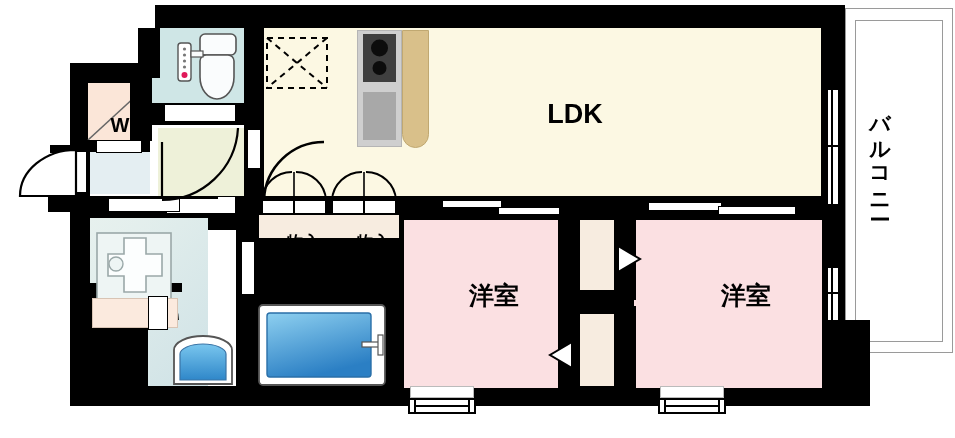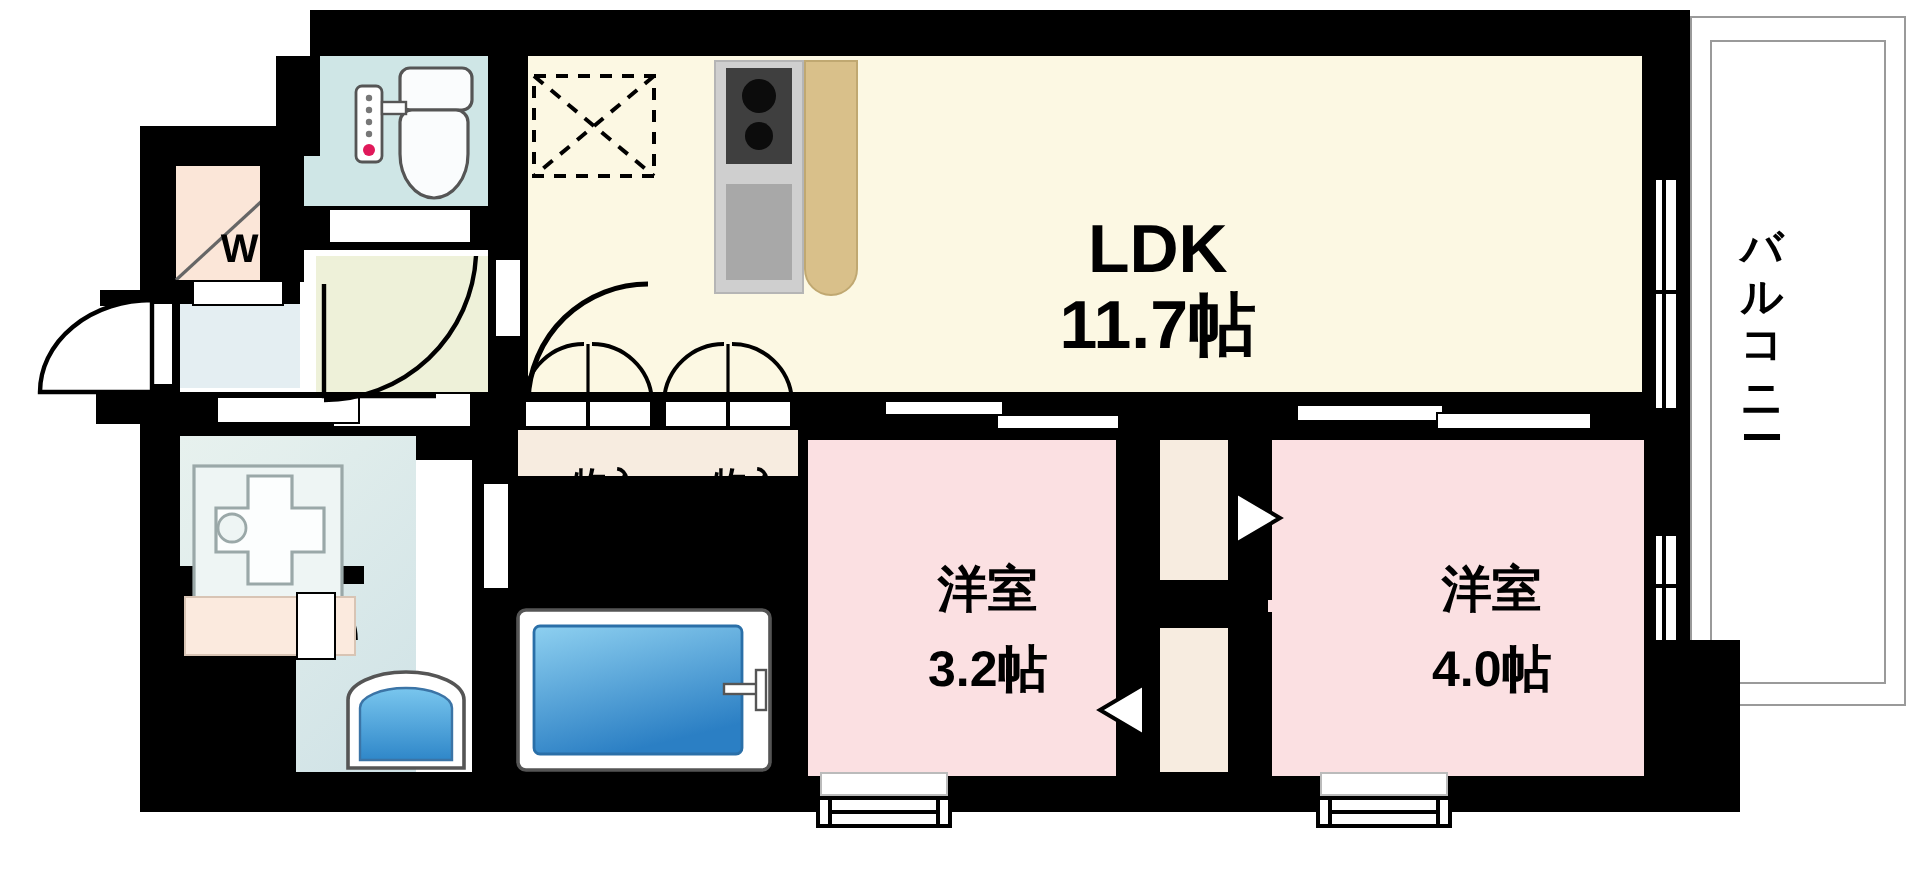--- a/index.html
+++ b/index.html
@@ -2,21 +2,21 @@
 <html><head>
 <meta charset="utf-8">
 <style>
   html,body{margin:0;padding:0;background:#ffffff;}
   body{font-family:"Liberation Sans","DejaVu Sans",sans-serif;}
   #plan{position:relative;width:955px;height:438px;background:#ffffff;overflow:hidden;}
   .abs{position:absolute;box-sizing:border-box;}
   .wall{background:#000000;}
   .room{box-sizing:border-box;}
   .lbl{position:absolute;color:#000;font-weight:bold;text-align:center;white-space:pre;line-height:1.05;}
-  .lbl-ldk{font-size:34px;}
+  .lbl-ldk{font-size:27px;}
   .lbl-room{font-size:25px;}
   .lbl-wic{font-size:20px;letter-spacing:-0.5px;}
   .lbl-gen{font-size:21px;}
   .lbl-mono{font-size:17px;font-weight:bold;}
   .lbl-balc{font-size:21px;writing-mode:vertical-rl;text-orientation:upright;letter-spacing:3px;}
   .win{background:#ffffff;border:2px solid #000;box-sizing:border-box;}
   .thin{background:#000;}
   svg{display:block;overflow:visible;}
   .fixt{box-sizing:border-box;}
 </style>
@@ -44,38 +44,29 @@
   <div class="abs wall" style="left:70px;top:386px;width:800px;height:20px;"></div>
 
   <div class="abs wall" style="left:820px;top:5px;width:25px;height:200px;"></div>
   <div class="abs wall" style="left:820px;top:205px;width:25px;height:200px;"></div>
   <div class="abs wall" style="left:845px;top:320px;width:25px;height:86px;"></div>
 
   <div class="abs room" style="left:246px;top:28px;width:575px;height:175px;background:#fcf8e3;"></div>
   <div class="lbl lbl-ldk" style="left:480px;top:72px;width:160px;">
     <span>LDK</span>
   </div>
-  <div class="lbl lbl-ldk" style="left:470px;top:110px;width:180px;">
-    <span>11.7帖</span>
-  </div>
 
   <div class="abs room" style="left:400px;top:218px;width:160px;height:170px;background:#fbe0e2;"></div>
   <div class="lbl lbl-room" style="left:420px;top:256px;width:120px;">
     <span>洋室</span>
   </div>
-  <div class="lbl lbl-room" style="left:410px;top:296px;width:140px;">
-    <span>3.2帖</span>
-  </div>
 
   <div class="abs room" style="left:632px;top:218px;width:190px;height:170px;background:#fbe0e2;"></div>
   <div class="lbl lbl-room" style="left:672px;top:256px;width:120px;">
     <span>洋室</span>
-  </div>
-  <div class="lbl lbl-room" style="left:662px;top:296px;width:140px;">
-    <span>4.0帖</span>
   </div>
 
   <div class="abs room" style="left:88px;top:83px;width:62px;height:57px;background:#fbe6d8;"></div>
   <svg class="abs" style="left:88px;top:83px;" width="62" height="57">
     <line x1="0" y1="57" x2="62" y2="0" stroke="#666" stroke-width="1.6"></line>
   </svg>
   <div class="lbl lbl-wic" style="left:88px;top:94px;width:62px;">
     <span>WIC</span>
   </div>
 

